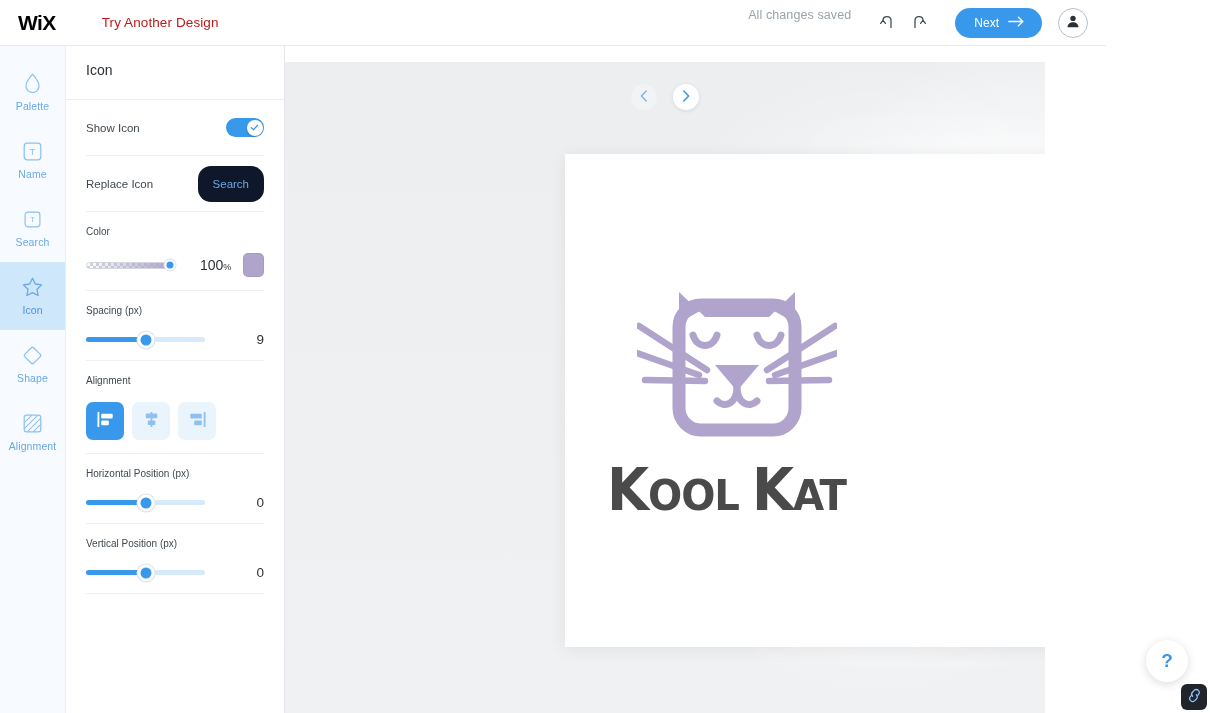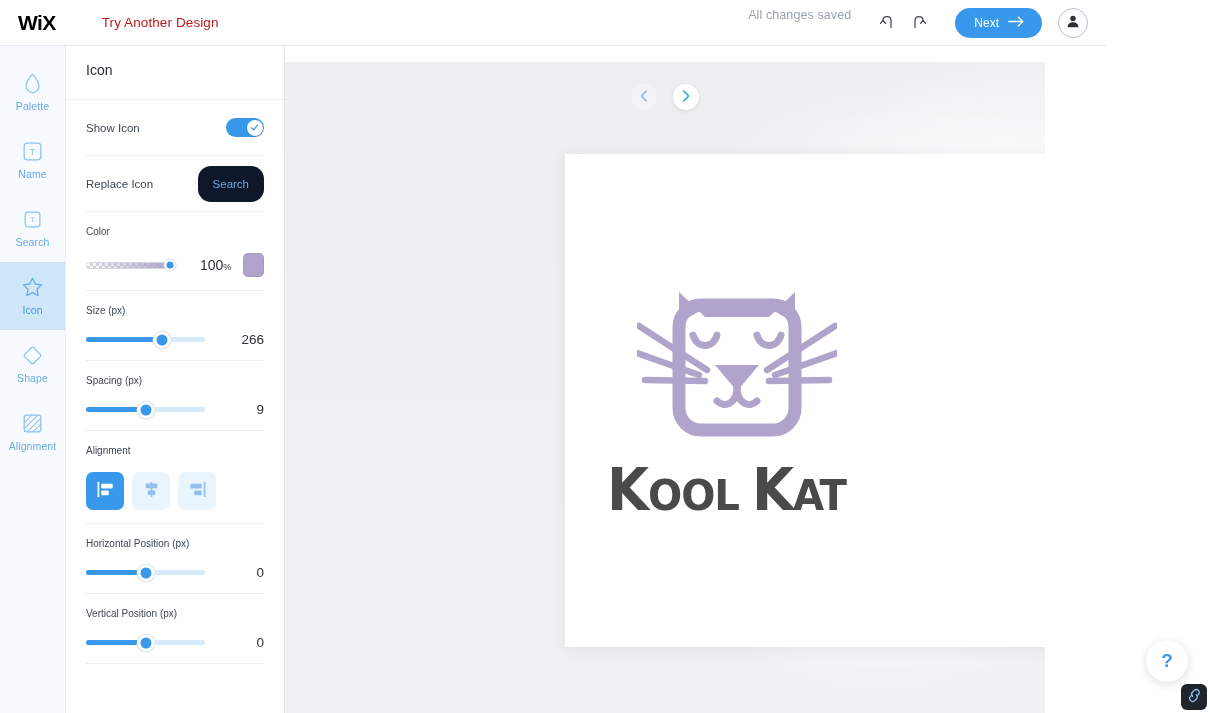--- a/index.html
+++ b/index.html
@@ -355,30 +355,20 @@
           <div class="alpha-track">
             <span class="thumb"></span>
           </div>
           <div class="pct">
             <span>100</span><sub>%</sub>
           </div>
           <div class="swatch" id="swatch" style="background: rgb(176, 164, 204);"></div>
         </div>
       </div>
 
-      <div class="group">
-        <div class="group-label">Size (px)</div>
-        <div class="slider-line">
-          <div class="track">
-            <span class="fill" id="size-fill" style="width: 64%;"></span>
-            <span class="thumb" id="size-thumb" style="left: 64%;"></span>
-          </div>
-          <span class="val">266</span>
-        </div>
-      </div>
 
       <div class="group">
         <div class="group-label">Spacing (px)</div>
         <div class="slider-line">
           <div class="track">
             <span class="fill" id="spacing-fill" style="width: 50%;"></span>
             <span class="thumb" id="spacing-thumb" style="left: 50%;"></span>
           </div>
           <span class="val">9</span>
         </div>

